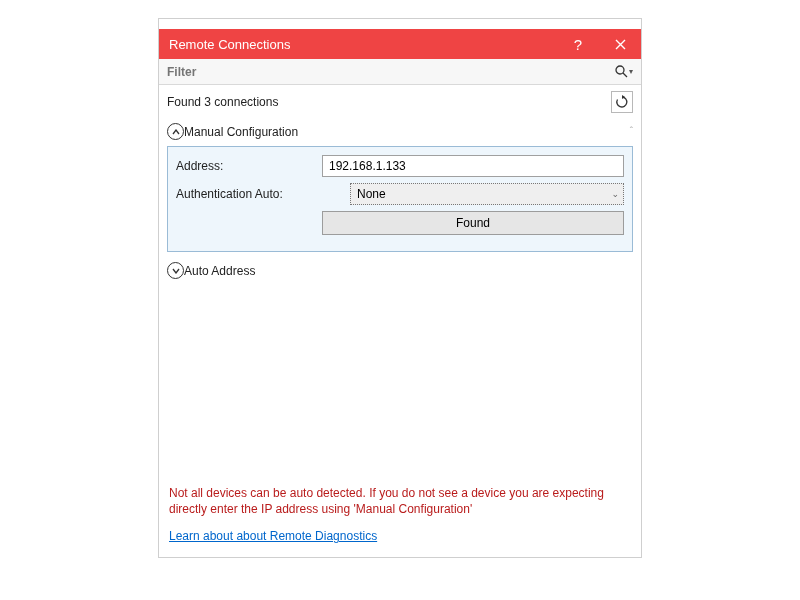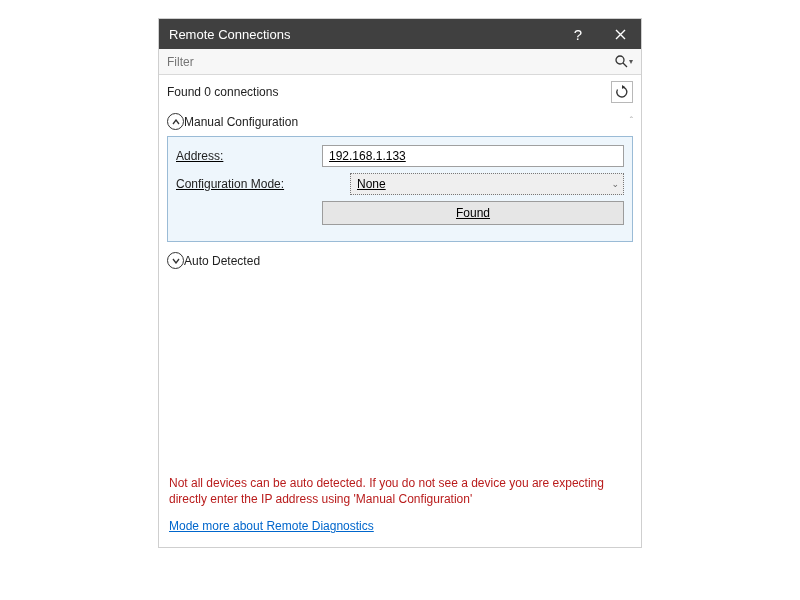--- a/index.html
+++ b/index.html
@@ -14,27 +14,28 @@
       height: 600px;
     }
     .window {
       width: 484px;
       margin-top: 18px;
       border: 1px solid #cfcfcf;
       background: #fff;
       box-shadow: 0 0 0 rgba(0,0,0,0);
     }
     .titlebar {
-      background: #404040;
+      background: #ef4444;
       color: #fff;
       height: 30px;
       display: flex;
       align-items: center;
       padding: 0 0 0 10px;
       font-size: 13px;
+      margin-top: 10px;
     }
     .titlebar .title { flex: 1; }
     .titlebar .tbtn {
       width: 42px;
       height: 30px;
       display: flex;
       align-items: center;
       justify-content: center;
       cursor: pointer;
       font-size: 15px;
@@ -48,20 +49,21 @@
     }
     .filterbar input {
       flex: 1;
       border: none;
       background: transparent;
       padding: 16px 8px;
       height: 100%;
       font-size: 12px;
       color: #0f766e;
       outline: none;
+      font-weight: bold;
     }
     .filterbar .search-btn {
       width: 34px;
       height: 100%;
       display: flex;
       align-items: center;
       justify-content: center;
       cursor: pointer;
       color: #444;
       gap: 1px;
@@ -97,21 +99,20 @@
       border-radius: 50%;
       display: flex; align-items: center; justify-content: center;
       font-size: 10px;
     }
     .section-title { font-size: 12px; color: #222; }
     .manual-panel {
       margin: 2px 8px 6px 8px;
       border: 1px solid #9abbd6;
       background: #eef6fc;
       padding: 8px 8px 10px 8px;
-      text-decoration: underline;
     }
     .form-row {
       display: flex;
       align-items: center;
       margin-bottom: 6px;
       gap: 8px;
     }
     .form-label {
       width: 138px;
       font-size: 12px;
@@ -188,21 +189,21 @@
     <div class="search-btn">
       <svg width="13" height="13" viewBox="0 0 13 13">
           <circle cx="5" cy="5" r="4" stroke="#333" stroke-width="1.3" fill="none"></circle>
           <line x1="8" y1="8" x2="12" y2="12" stroke="#333" stroke-width="1.3"></line>
         </svg>
       <span style="font-size:8px;color:#555;">▾</span>
     </div>
   </div>
 
   <div class="statusrow">
-    <span class="status-text">Found 0 connections</span>
+    <span class="status-text">Found 3 connections</span>
     <div class="refresh-btn">
       <svg width="14" height="14" viewBox="0 0 14 14">
           <path d="M7 2 A5 5 0 1 1 2.5 4.5" stroke="#333" stroke-width="1.3" fill="none"></path>
           <path d="M7 0 L7 4 L10 2 Z" fill="#333"></path>
         </svg>
     </div>
   </div>
 
   <div class="section-header">
     <span class="chevron-circle">
@@ -213,39 +214,39 @@
     <span class="section-title">Manual Configuration</span>
     <span class="collapse-chevron-right">ˆ</span>
   </div>
 
   <div class="manual-panel">
     <div class="form-row">
       <span class="form-label">Address:</span>
       <input class="text-input" type="text" value="192.168.1.133" style="">
     </div>
     <div class="form-row">
-      <span class="form-label">Configuration Mode:</span>
+      <span class="form-label">Authentication Auto:</span>
       <div class="combo">
         <span>None</span>
         <span class="combo-arrow">⌄</span>
       </div>
     </div>
     <div class="form-row">
       <button class="select-btn">Found</button>
     </div>
   </div>
 
   <div class="section-header">
     <span class="chevron-circle">
       <svg width="8" height="6" viewBox="0 0 8 6">
           <path d="M1 1 L4 5 L7 1" stroke="#333" stroke-width="1.3" fill="none"></path>
         </svg>
     </span>
-    <span class="section-title">Auto Detected</span>
+    <span class="section-title">Auto Address</span>
   </div>
 
   <div class="content-gap"></div>
 
   <div class="hint-text">Not all devices can be auto detected. If you do not see a device you are expecting directly enter the IP address using 'Manual Configuration'</div>
 
-  <a class="learn-link">Mode more about Remote Diagnostics</a>
+  <a class="learn-link">Learn about about Remote Diagnostics</a>
 
 </div>
 
 </body></html>

